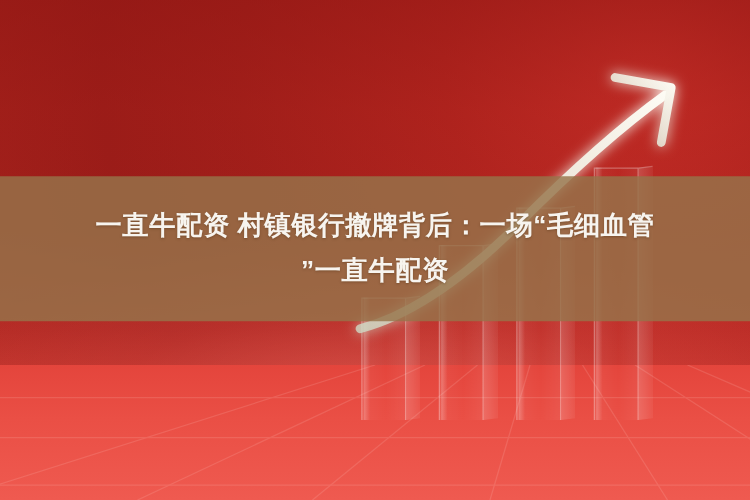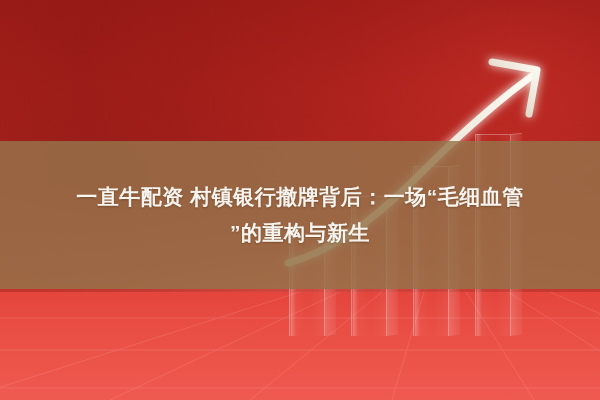--- a/index.html
+++ b/index.html
@@ -103,21 +103,21 @@
     pointer-events: none;
   }
   .arrow svg { display: block; width: 600px; height: 400px; }
 
   
   .caption-band {
     position: absolute;
     left: 0;
     right: 0;
     top: 141px;
-    height: 148px;
+    height: 116px;
     background: rgba(150, 116, 74, 0.82);
     display: flex;
     align-items: center;
     justify-content: center;
   }
   .caption-text {
     width: 560px;
     text-align: center;
     color: #f7f4ef;
     font-size: 21px;
@@ -196,17 +196,17 @@
       <g filter="url(#arrowGlow)">
         <path d="M288,263 C 330,252 372,222 416,178 C 455,139 496,102 532,76" fill="none" stroke="url(#arrowGrad)" stroke-width="7" stroke-linecap="round"></path>
         <path d="M492,62 L537,70 L529,114" fill="none" stroke="url(#arrowGrad)" stroke-width="7" stroke-linecap="round" stroke-linejoin="round"></path>
       </g>
     </svg>
   </div>
 
   <div class="caption-band">
     <div class="caption-text">
       <span>一直牛配资 村镇银行撤牌背后：一场“毛细血管</span><br>
-      <span>”的重构与新生</span>
+      <span>”一直牛配资</span>
     </div>
   </div>
 
 </div>
 
 </body></html>

